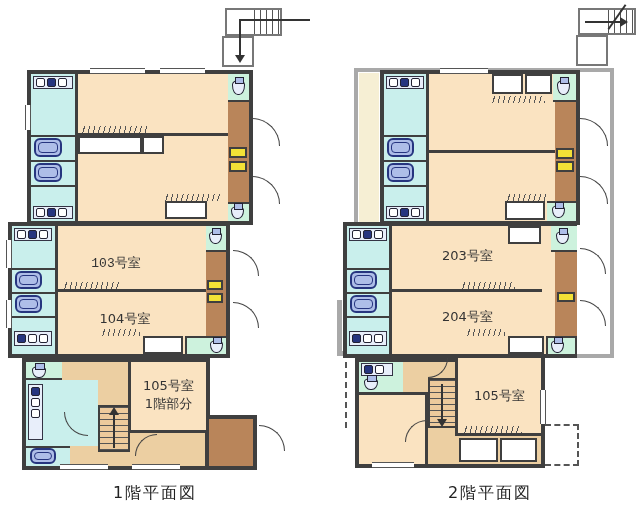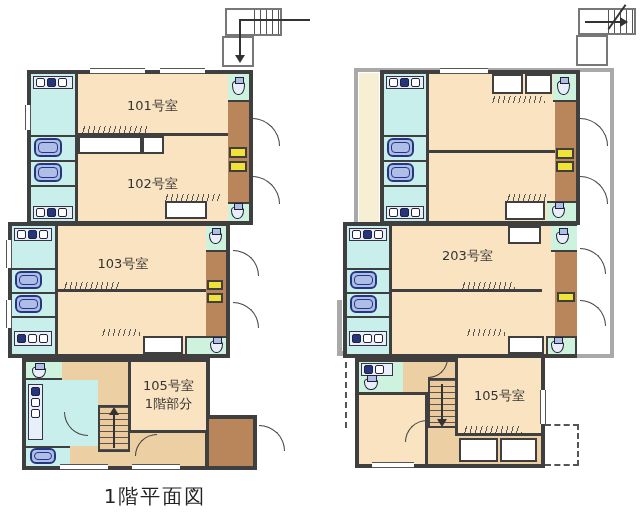--- a/index.html
+++ b/index.html
@@ -36,21 +36,21 @@
   .arc-bl{border-bottom:1.5px solid #444;border-left:1.5px solid #444;border-radius:0 0 0 100%;}
   .tub{background:var(--fixture);border:2px solid var(--fixdark);border-radius:6px;}
   .tub i{display:block;border:1px solid var(--fixdark);border-radius:4px;margin:2px;height:calc(100% - 6px);}
   .counter{background:#e8eefa;border:1px solid #334;display:flex;gap:2px;align-items:center;padding:1px 2px;}
   .counter i{width:7px;height:7px;border:1px solid #223;background:#fff;border-radius:2px;flex:0 0 auto;}
   .counter i.dk{background:var(--fixdark);}
   .counter.vert{flex-direction:column;justify-content:flex-start;padding:2px 1px;}
   .toilet{background:#e8eefa;border:1px solid #223;border-radius:50% 50% 45% 45%/30% 30% 65% 65%;}
   .toilet b{position:absolute;left:15%;top:-4px;width:70%;height:5px;background:var(--fixture);border:1px solid #223;}
   .lbl{font-size:13px;color:var(--text);text-align:center;white-space:nowrap;line-height:16px;}
-  .cap{font-size:20px;color:#222;text-align:center;letter-spacing:2px;}
+  .cap{font-size:16px;color:#222;text-align:center;letter-spacing:2px;}
   .line{background:#333;}
   .tri-down{width:0;height:0;border-left:5px solid transparent;border-right:5px solid transparent;border-top:8px solid #333;background:none;}
   .tri-up{width:0;height:0;border-left:5px solid transparent;border-right:5px solid transparent;border-bottom:8px solid #333;background:none;}
   .tri-right{width:0;height:0;border-top:5px solid transparent;border-bottom:5px solid transparent;border-left:8px solid #333;background:none;}
   .dash-v{border-left:2px dashed #555;}
   .dash-box{border:2px dashed #555;border-left:none;}
 </style>
 </head>
 <body>
 
@@ -79,26 +79,24 @@
   <div class="abs tub" style="left:34px;top:163px;width:28px;height:19px;">
       <i></i>
     </div>
   <div class="abs wet" style="left:31px;top:185px;width:44px;height:36px;border-top:2px solid var(--wall);"></div>
   <div class="abs counter" style="left:33px;top:206px;width:40px;height:13px;">
       <i></i>
       <i class="dk"></i>
       <i></i>
     </div>
   <div class="abs wallfill" style="left:75px;top:74px;width:3px;height:147px;"></div>
-  <div class="abs lbl" style="left:95px;top:98px;width:115px;">101号室</div>
   <div class="abs hatch" style="left:80px;top:126px;width:70px;height:7px;"></div>
   <div class="abs wallfill" style="left:78px;top:133px;width:150px;height:3px;"></div>
   <div class="abs closet" style="left:78px;top:136px;width:64px;height:18px;"></div>
   <div class="abs closet" style="left:142px;top:136px;width:22px;height:18px;"></div>
-  <div class="abs lbl" style="left:95px;top:176px;width:115px;">102号室</div>
   <div class="abs hatch" style="left:163px;top:194px;width:57px;height:7px;"></div>
   <div class="abs closet" style="left:165px;top:201px;width:42px;height:18px;"></div>
   <div class="abs wc" style="left:228px;top:74px;width:21px;height:28px;border-bottom:2px solid var(--wall);"></div>
   <div class="abs toilet" style="left:232px;top:80px;width:13px;height:15px;">
       <b></b>
     </div>
   <div class="abs deck" style="left:228px;top:102px;width:21px;height:100px;"></div>
   <div class="abs yellow" style="left:229px;top:147px;width:18px;height:11px;"></div>
   <div class="abs yellow" style="left:229px;top:161px;width:18px;height:11px;"></div>
   <div class="abs wc" style="left:228px;top:202px;width:21px;height:19px;border-top:2px solid var(--wall);"></div>
@@ -126,23 +124,24 @@
   <div class="abs tub" style="left:15px;top:295px;width:27px;height:18px;">
       <i></i>
     </div>
   <div class="abs wet" style="left:12px;top:316px;width:43px;height:38px;border-top:2px solid var(--wall);"></div>
   <div class="abs counter" style="left:14px;top:331px;width:38px;height:15px;">
       <i class="dk"></i>
       <i></i>
       <i></i>
     </div>
   <div class="abs wallfill" style="left:55px;top:226px;width:3px;height:128px;"></div>
-  <div class="abs lbl" style="left:68px;top:256px;width:110px;">103号室</div>
+  <div class="abs lbl" style="left:61px;top:256px;width:110px;font-family:Liberation Mono, monospace;">103号室</div>
   <div class="abs hatch" style="left:62px;top:282px;width:58px;height:7px;"></div>
   <div class="abs wallfill" style="left:58px;top:289px;width:148px;height:3px;"></div>
+  <div class="abs lbl" style="left:70px;top:311px;width:110px;">104号室</div>
   <div class="abs hatch" style="left:100px;top:329px;width:40px;height:7px;"></div>
   <div class="abs closet" style="left:143px;top:336px;width:40px;height:18px;"></div>
   <div class="abs wc" style="left:185px;top:336px;width:43px;height:20px;border:2px solid var(--wall);"></div>
   <div class="abs toilet" style="left:210px;top:340px;width:13px;height:13px;">
       <b></b>
     </div>
   <div class="abs wc" style="left:206px;top:226px;width:20px;height:26px;border-bottom:2px solid var(--wall);"></div>
   <div class="abs toilet" style="left:209px;top:231px;width:13px;height:13px;">
       <b></b>
     </div>
@@ -265,20 +264,21 @@
     </div>
   <div class="abs wallfill" style="left:389px;top:226px;width:3px;height:128px;"></div>
   <div class="abs lbl" style="left:410px;top:248px;width:115px;">203号室</div>
   <div class="abs closet" style="left:508px;top:226px;width:33px;height:18px;"></div>
   <div class="abs wc" style="left:551px;top:226px;width:26px;height:26px;border-bottom:2px solid var(--wall);"></div>
   <div class="abs toilet" style="left:556px;top:231px;width:13px;height:13px;">
       <b></b>
     </div>
   <div class="abs hatch" style="left:460px;top:282px;width:55px;height:7px;"></div>
   <div class="abs wallfill" style="left:392px;top:289px;width:150px;height:3px;"></div>
+  <div class="abs lbl" style="left:410px;top:309px;width:115px;">204号室</div>
   <div class="abs hatch" style="left:465px;top:329px;width:40px;height:7px;"></div>
   <div class="abs closet" style="left:508px;top:336px;width:36px;height:18px;"></div>
   <div class="abs wc" style="left:546px;top:336px;width:31px;height:20px;border:2px solid var(--wall);"></div>
   <div class="abs toilet" style="left:551px;top:340px;width:13px;height:13px;">
       <b></b>
     </div>
   <div class="abs deck" style="left:555px;top:252px;width:22px;height:84px;"></div>
   <div class="abs yellow" style="left:557px;top:292px;width:18px;height:10px;"></div>
   <div class="abs arc-tr" style="left:580px;top:248px;width:26px;height:26px;"></div>
   <div class="abs arc-tr" style="left:580px;top:300px;width:26px;height:26px;"></div>
@@ -305,14 +305,15 @@
   <div class="abs lbl" style="left:458px;top:388px;width:83px;">105号室</div>
   <div class="abs hatch" style="left:462px;top:426px;width:60px;height:7px;"></div>
   <div class="abs closet" style="left:459px;top:438px;width:39px;height:24px;"></div>
   <div class="abs closet" style="left:500px;top:438px;width:37px;height:24px;"></div>
   <div class="abs arc-tl" style="left:405px;top:420px;width:22px;height:22px;"></div>
   <div class="abs win-v" style="left:540px;top:390px;width:6px;height:34px;"></div>
   <div class="abs win-h" style="left:372px;top:462px;width:42px;height:6px;"></div>
   <div class="abs dash-v" style="left:345px;top:362px;width:2px;height:66px;"></div>
   <div class="abs dash-box" style="left:545px;top:424px;width:34px;height:42px;"></div>
 
+  <div class="abs cap" style="left:390px;top:483px;width:200px;height:20px;">2階平面図</div>
 
 </div>
 
 </body></html>

